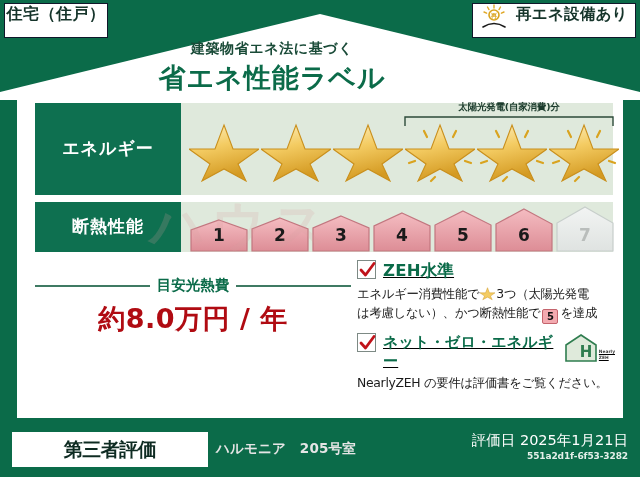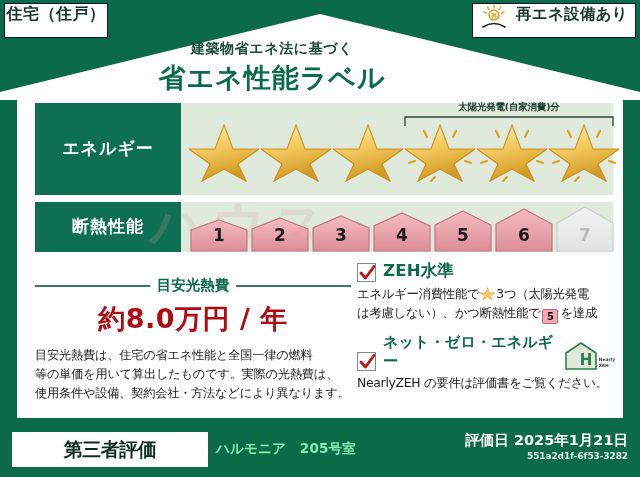--- a/index.html
+++ b/index.html
@@ -122,21 +122,21 @@
     font-size: 27px; font-weight: bold; color: #b00b12;
     letter-spacing: .5px;
   }
   #cost-note {
     margin-top: 9px; font-size: 12.2px; line-height: 1.55;
     color: #1b1b1b; text-align: left; letter-spacing: -.2px;
   }
 
   
   #zeh-block { position: absolute; left: 340px; top: 164px; width: 258px; }
-  .zeh-head { display: flex; align-items: flex-end; gap: 7px; }
+  .zeh-head { display: flex; align-items: flex-start; gap: 7px; text-decoration: underline; }
   .chk {
     width: 19px; height: 19px; background: #fff;
     border: 1px solid #7d8a85; flex: 0 0 auto;
     position: relative;
   }
   .chk svg { position: absolute; left: 1px; top: 0px; }
   .zeh-title {
     font-size: 16.5px; font-weight: bold; color: #0b6b49; letter-spacing: .2px;
   }
   .zeh-title.small { font-size: 15px; }
@@ -176,25 +176,25 @@
   }
   #bels-en {
     font-size: 22px; font-weight: bold; letter-spacing: -.5px;
   }
   #bels-en .b1 { color: #1c6b3f; }
   #bels-en .b2 { color: #4f9e4a; }
   #bels-en .b3 { color: #8dc04a; }
   #bels-en .b4 { color: #2b7a46; }
   #property {
     position: absolute; left: 216px; top: 17px;
-    font-size: 13.5px; font-weight: bold; color: #86efac; letter-spacing: .2px; text-align: right;
+    font-size: 13.5px; font-weight: bold; color: #e5e5e5; letter-spacing: .2px; text-align: right;
   }
   #eval-date {
     position: absolute; right: 12px; top: 8px;
-    font-size: 14.5px; font-weight: bold; color: #ffffff; text-align: right;
+    font-size: 14.5px; font-weight: normal; color: #ffffff; text-align: right;
   }
   #eval-id {
     position: absolute; right: 12px; top: 28px;
     font-size: 9px; font-weight: bold; color: #e4efe9; text-align: right;
     letter-spacing: -.1px;
   }
 
   
   #watermark {
     position: absolute; left: 150px; top: 190px;
@@ -389,25 +389,20 @@
       </div>
     </div>
 
     <div id="cost-block">
       <div id="cost-head">
         <span class="rule"></span>
         <span>目安光熱費</span>
         <span class="rule"></span>
       </div>
       <div id="cost-amount">約8.0万円 / 年</div>
-      <div id="cost-note">
-        <div>目安光熱費は、住宅の省エネ性能と全国一律の燃料</div>
-        <div>等の単価を用いて算出したものです。実際の光熱費は、</div>
-        <div>使用条件や設備、契約会社・方法などにより異なります。</div>
-      </div>
     </div>
 
     <div id="zeh-block">
 
       <div class="zeh-head">
         <span class="chk">
           <svg width="17" height="18" viewBox="0 0 17 18">
             <path d="M2 9 L6.5 14 L15 2.5" fill="none" stroke="#c0131a" stroke-width="2.8" stroke-linecap="round" stroke-linejoin="round"></path>
           </svg>
         </span>

